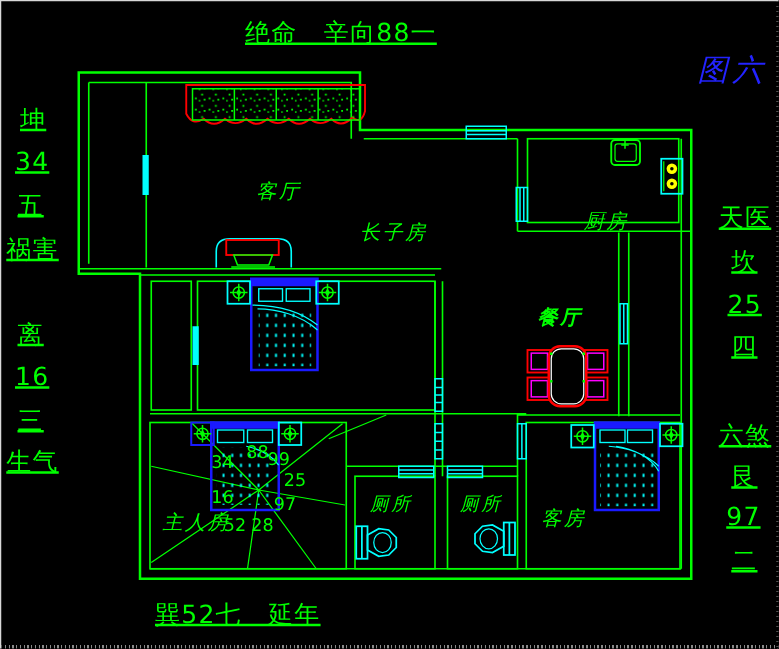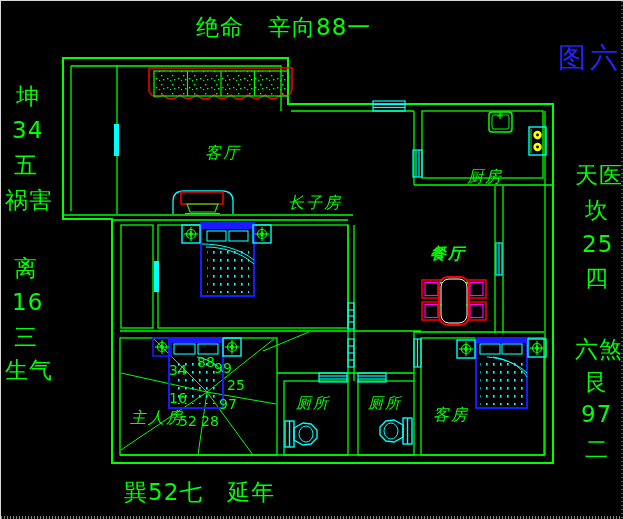--- a/index.html
+++ b/index.html
@@ -2,23 +2,23 @@
 <html><head>
 <meta charset="utf-8">
 <style>
   html,body{margin:0;padding:0;background:#000;}
   #stage{position:relative;width:623px;height:519px;background:#000;overflow:hidden;
          border-top:1px solid #d8d8d8;border-left:1px solid #d8d8d8;box-sizing:border-box;
          font-family:"DejaVu Sans",sans-serif;}
   #plan-svg{position:absolute;left:0;top:0;}
   .t{position:absolute;color:#00ff00;line-height:1;white-space:pre;letter-spacing:1px;}
   .room{font-style:italic;font-size:16px;letter-spacing:2px;}
-  .side{font-size:23px;}
+  .side{font-size:20px;text-decoration:underline;}
   .star{font-size:14px;letter-spacing:0;}
-  .fig{color:#2323ff;font-size:28px;letter-spacing:4px;}
+  .fig{color:#2323ff;font-size:24px;letter-spacing:4px;font-style:italic;}
   #dither-bottom{position:absolute;left:0;bottom:0;width:100%;height:3px;
     background:repeating-linear-gradient(90deg,#8a8a8a 0 1px,#000 1px 3px);}
   #dither-right{position:absolute;right:0;top:0;width:2px;height:100%;
     background:repeating-linear-gradient(180deg,#555 0 1px,#000 1px 4px);}
 </style>
 </head>
 <body>
 
 <div id="stage">
 
@@ -260,21 +260,21 @@
 
 <span class="t side" style="left:574px;top:337px;">六煞</span>
 <span class="t side" style="left:584px;top:370px;">艮</span>
 <span class="t side" style="left:580px;top:402px;">97</span>
 <span class="t side" style="left:584px;top:437px;">二</span>
 
 <span class="t side" style="left:123px;top:480px;">巽52七　延年</span>
 
 <span class="t room" style="left:204px;top:144px;">客厅</span>
 <span class="t room" style="left:466px;top:132px;margin-top:36px;">厨房</span>
-<span class="t room" style="left:287px;top:177px;margin-top:17px;">长子房</span>
+<span class="t room" style="left:287px;top:177px;">长子房</span>
 <span class="t room" style="left:429px;top:245px;font-weight:bold;">餐厅</span>
 <span class="t room" style="left:129px;top:409px;">主人房</span>
 <span class="t room" style="left:295px;top:395px;font-size:15px;">厕所</span>
 <span class="t room" style="left:367px;top:395px;font-size:15px;">厕所</span>
 <span class="t room" style="left:432px;top:406px;">客房</span>
 
 <span class="t star" style="left:168px;top:362px;">34</span>
 <span class="t star" style="left:196px;top:354px;">88</span>
 <span class="t star" style="left:213px;top:360px;">99</span>
 <span class="t star" style="left:226px;top:377px;">25</span>

